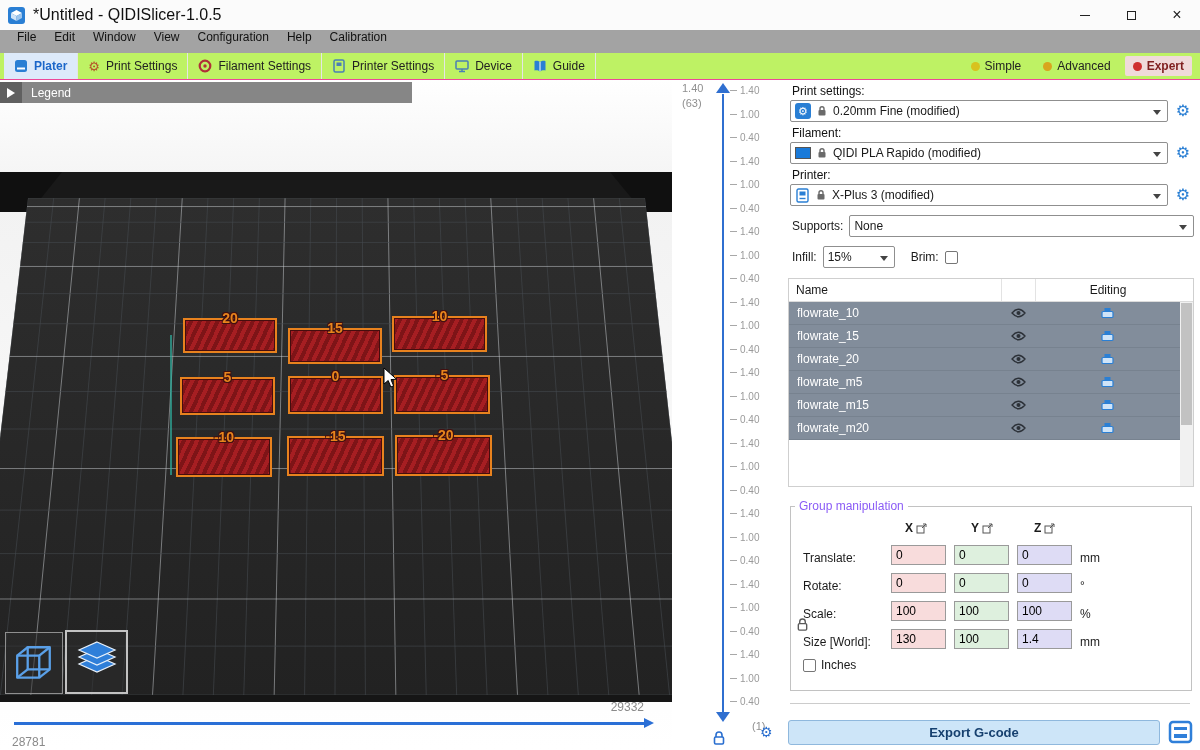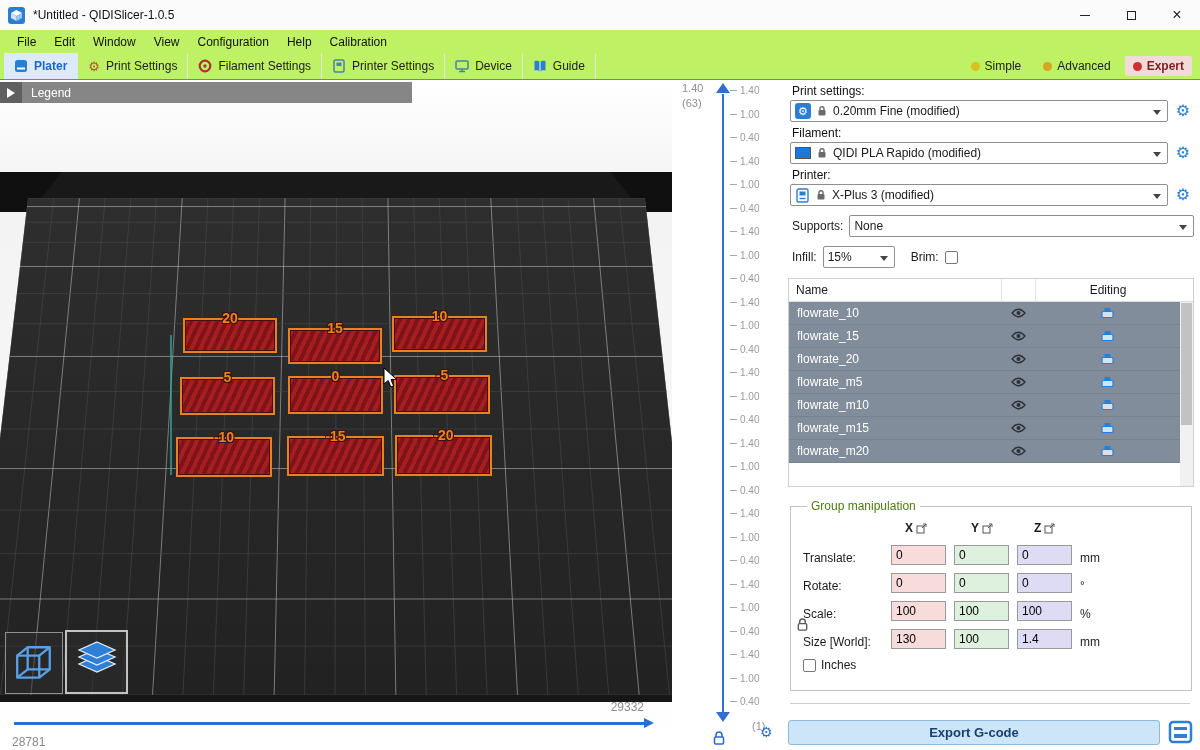--- a/index.html
+++ b/index.html
@@ -4,29 +4,29 @@
 <style>
   *{box-sizing:border-box;margin:0;padding:0;}
   html,body{width:1200px;height:750px;overflow:hidden;}
   body{font-family:"Liberation Sans",sans-serif;font-size:12px;color:#1a1a1a;background:#fff;}
   .app{width:1200px;height:750px;display:flex;flex-direction:column;background:#fff;}
 
   
   .titlebar{height:30px;display:flex;align-items:center;padding-left:8px;background:#fbfbfb;}
   .app-icon{width:17px;height:17px;border-radius:3px;background:#2a7fd4;display:flex;align-items:center;justify-content:center;}
   .app-icon svg{display:block;}
-  .win-title{margin-left:8px;font-size:12px;color:#111;}
+  .win-title{margin-left:8px;font-size:16px;color:#111;}
   .win-controls{margin-left:auto;display:flex;height:30px;}
   .win-btn{width:46px;height:30px;display:flex;align-items:center;justify-content:center;cursor:default;}
   .min-glyph{width:10px;height:1px;background:#222;display:block;}
   .max-glyph{width:9px;height:9px;border:1px solid #222;display:block;}
   .close-glyph{font-size:16px;color:#222;line-height:1;}
 
   
-  .menubar{height:23px;display:flex;align-items:center;padding-left:8px;background:#bef264;}
+  .menubar{height:23px;display:flex;padding-left:8px;background:#a3a3a3;}
   .menu-item{padding:0 9px;font-size:12px;color:#111;}
 
   
   .tabbar{height:27px;display:flex;align-items:center;background:#bef264;border-bottom:1px solid #ec4899;padding-left:4px;}
   .tab{display:flex;align-items:center;gap:6px;padding:0 10px;height:100%;border-right:1px solid #e5e5e5;font-size:12px;color:#222;white-space:nowrap;}
   .tab.active{background:#ddeafa;color:#1b66c9;font-weight:bold;}
   .ticon{display:flex;align-items:center;}
   .tgear{font-size:13px;line-height:1;}
   .modes{margin-left:auto;display:flex;align-items:center;gap:6px;padding-right:8px;}
   .mode{display:flex;align-items:center;gap:5px;padding:3px 8px;font-size:12px;color:#222;}
@@ -98,21 +98,21 @@
   .objlist-body{position:absolute;top:23px;left:0;right:13px;bottom:0;overflow:hidden;}
   .objrow{height:23px;display:flex;align-items:center;background:#828d9b;border-bottom:1px solid #77828f;color:#fff;}
   .objname{flex:1;padding-left:8px;}
   .obj-eye{width:34px;display:flex;justify-content:center;}
   .obj-edit{width:145px;display:flex;justify-content:center;}
   .objlist-scroll{position:absolute;top:23px;right:0;width:13px;bottom:0;background:#f1f1f1;}
   .objlist-thumb{position:absolute;top:1px;left:1px;width:11px;height:122px;background:#c2c2c2;}
 
   
   .gm{position:relative;margin:12px 8px 0 4px;border:1px solid #c2c2c2;height:192px;padding-top:2px;}
-  .gm legend{margin-left:16px;padding:0 4px;font-size:12px;color:#4d7c0f;}
+  .gm legend{margin-left:4px;padding:0 4px;font-size:12px;color:#8b5cf6;}
   .gm-axes{display:flex;margin-top:4px;height:18px;align-items:center;}
   .ax{display:flex;align-items:center;gap:3px;font-weight:bold;}
   .ax.x{margin-left:114px;}
   .ax.y{margin-left:44px;}
   .ax.z{margin-left:41px;}
   .gm-row{display:flex;align-items:flex-end;margin-top:6px;height:22px;}
   .gm-label{width:100px;padding-left:12px;white-space:nowrap;}
   .gm-input{width:55px;height:20px;border:1px solid #9a9a9a;font-size:12px;padding-left:4px;margin-right:8px;font-family:"Liberation Sans",sans-serif;}
   .gm-input.x{background:#f8dcdc;}
   .gm-input.y{background:#def0de;}
@@ -655,35 +655,20 @@
                 </svg>
               </span>
               <span class="obj-edit">
                 <svg width="13" height="12" viewBox="0 0 13 12">
                   <rect x="3.5" y="1" width="6" height="4" fill="#2a7fd4"></rect>
                   <rect x="1" y="4.5" width="11" height="6" rx="1" fill="#cfe4f8" stroke="#2a7fd4" stroke-width="1.2"></rect>
                 </svg>
               </span>
             </div>
 
-            <div class="objrow">
-              <span class="objname">flowrate_m10</span>
-              <span class="obj-eye">
-                <svg width="15" height="10" viewBox="0 0 15 10">
-                  <path d="M1 5 Q7.5 -2.5 14 5 Q7.5 12.5 1 5 Z" fill="none" stroke="#2c3138" stroke-width="1.3"></path>
-                  <circle cx="7.5" cy="5" r="2" fill="#2c3138"></circle>
-                </svg>
-              </span>
-              <span class="obj-edit">
-                <svg width="13" height="12" viewBox="0 0 13 12">
-                  <rect x="3.5" y="1" width="6" height="4" fill="#2a7fd4"></rect>
-                  <rect x="1" y="4.5" width="11" height="6" rx="1" fill="#cfe4f8" stroke="#2a7fd4" stroke-width="1.2"></rect>
-                </svg>
-              </span>
-            </div>
 
             <div class="objrow">
               <span class="objname">flowrate_m15</span>
               <span class="obj-eye">
                 <svg width="15" height="10" viewBox="0 0 15 10">
                   <path d="M1 5 Q7.5 -2.5 14 5 Q7.5 12.5 1 5 Z" fill="none" stroke="#2c3138" stroke-width="1.3"></path>
                   <circle cx="7.5" cy="5" r="2" fill="#2c3138"></circle>
                 </svg>
               </span>
               <span class="obj-edit">

